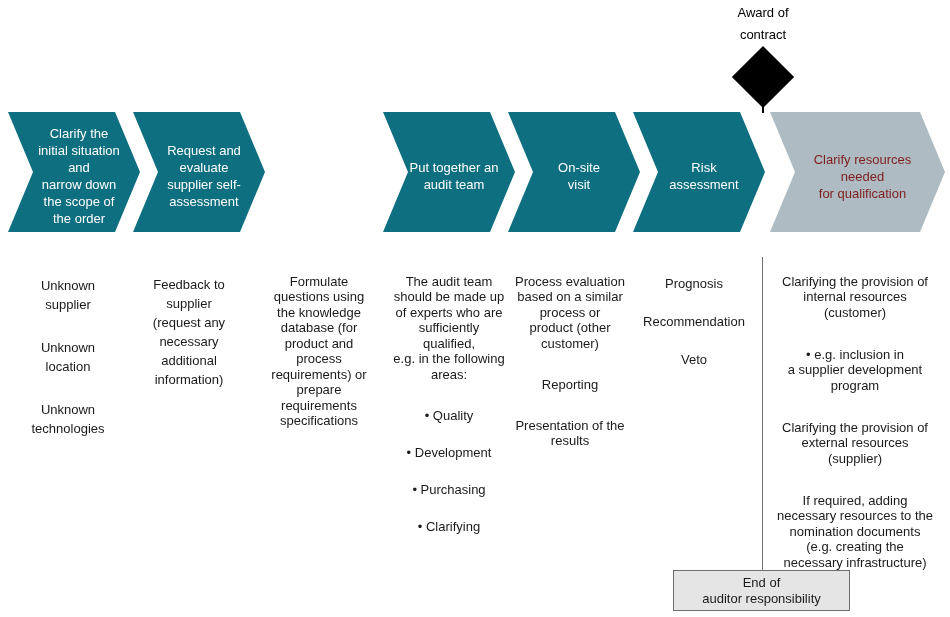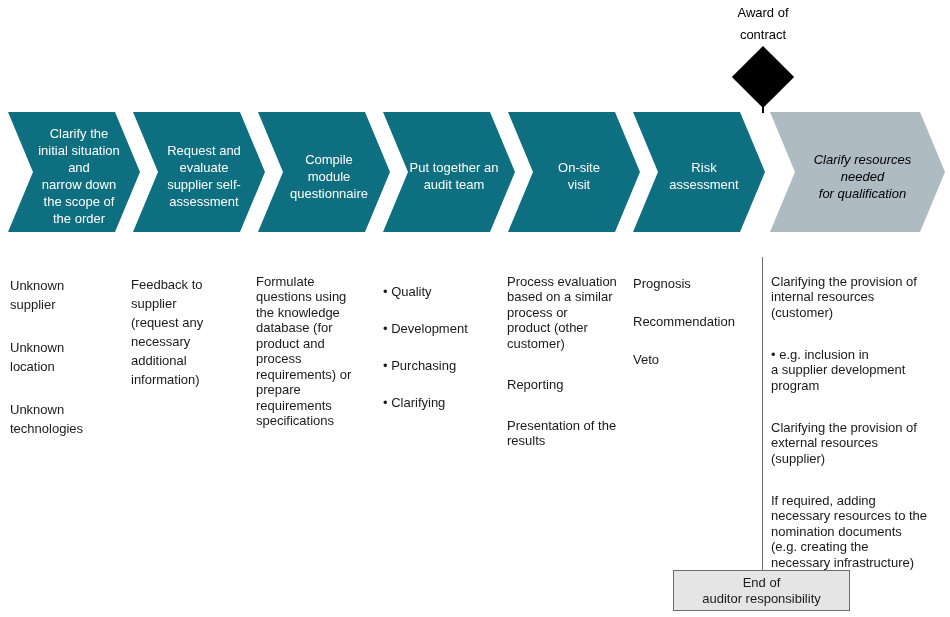--- a/index.html
+++ b/index.html
@@ -42,32 +42,32 @@
     top: 112px; height: 120px;
     box-sizing: border-box;
     clip-path: polygon(0 0, calc(100% - 25px) 0, 100% 50%, calc(100% - 25px) 100%, 0 100%, 25px 50%);
     display: flex; align-items: center; justify-content: center;
     text-align: center;
     font-size: 13px; line-height: 17px;
     white-space: pre-line;
     padding: 8px 4px 0 14px;
   }
   .chev.teal { background: #0e6f80; color: #ffffff; }
-  .chev.gray { background: #aebbc3; color: #000000; font-style: italic; }
+  .chev.gray { background: #aebbc3; color: #7f1d1d; }
   .c1 { left: 8px;   width: 132px; }
   .c2 { left: 133px; width: 132px; }
   .c3 { left: 258px; width: 132px; }
   .c4 { left: 383px; width: 132px; }
   .c5 { left: 508px; width: 132px; }
   .c6 { left: 633px; width: 132px; }
   .c7 { left: 770px; width: 175px; }
 
   
   .col { position: absolute; font-size: 13px; white-space: pre-line; }
-  .col p { margin: 0; }
+  .col p { margin: 0; text-align: center; }
   .col-1 { left: 10px;  top: 257px; width: 116px; line-height: 19px; }
   .col-1 p + p { margin-top: 5px; }
   .col-2 { left: 131px; top: 256px; width: 116px; line-height: 19px; }
   .col-3 { left: 256px; top: 258px; width: 126px; line-height: 15.5px; }
   .col-4 { left: 383px; top: 258px; width: 132px; line-height: 15.5px; }
   .col-4 p.bullet { margin-top: 6px; }
   .col-4 p.bullet.first { margin-top: 10px; }
   .col-5 { left: 507px; top: 258px; width: 126px; line-height: 15.5px; }
   .col-5 p + p { margin-top: 10px; }
   .col-6 { left: 633px; top: 260px; width: 122px; line-height: 15.5px; }
@@ -112,25 +112,20 @@
 narrow down
 the scope of
 the order</span>
   </div>
   <div class="chev teal c2">
     <span>Request and
 evaluate
 supplier self-
 assessment</span>
   </div>
-  <div class="chev teal c3">
-    <span>Compile
-module
-questionnaire</span>
-  </div>
   <div class="chev teal c5">
     <span>On-site
 visit</span>
   </div>
   <div class="chev teal c4">
     <span>Put together an
 audit team</span>
   </div>
   <div class="chev teal c6">
     <span>Risk
@@ -167,20 +162,27 @@
 database (for
 product and
 process
 requirements) or
 prepare
 requirements
 specifications</p>
   </div>
 
   <div class="col col-4">
+    <p>The audit team
+should be made up
+of experts who are
+sufficiently
+qualified,
+e.g. in the following
+areas:</p>
     <p class="bullet first">• Quality</p>
     <p class="bullet">• Development</p>
     <p class="bullet">• Purchasing</p>
     <p class="bullet">• Clarifying</p>
   </div>
 
   <div class="col col-5">
     <p>Process evaluation
 based on a similar
 process or

